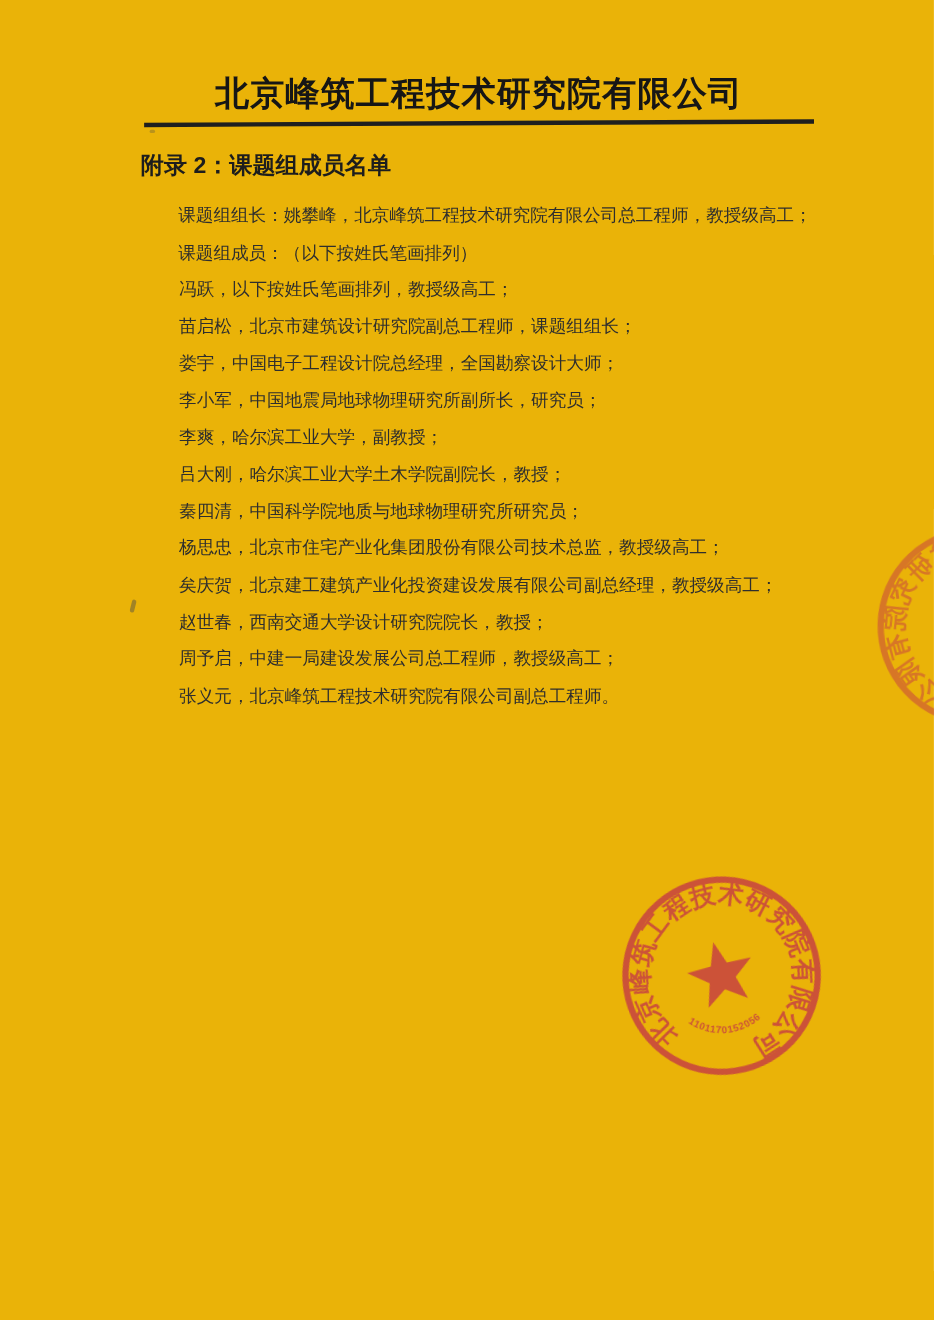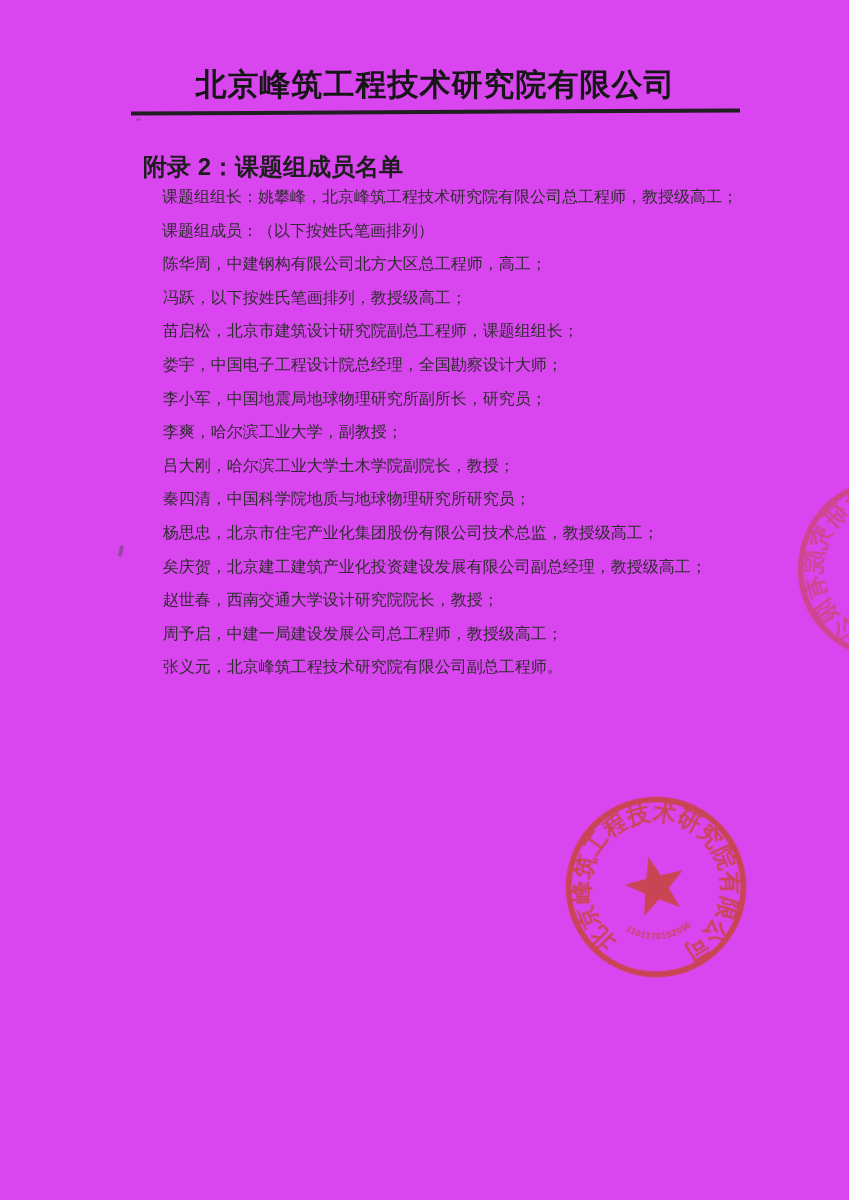--- a/index.html
+++ b/index.html
@@ -1,20 +1,20 @@
 <!DOCTYPE html>
 <html><head>
 <meta charset="utf-8">
 <style>
   html, body { margin: 0; padding: 0; background: #ffffff; }
   .page {
     position: relative;
     width: 849px;
     height: 1200px;
-    background: #d946ef;
+    background: #eab308;
     overflow: hidden;
     font-family: "Liberation Serif", serif;
     color: #2d2d2d;
   }
   
   .company-title {
     position: absolute;
     top: 64px;
     left: 0;
     right: 0;
@@ -34,24 +34,24 @@
     width: 609px;
     height: 3.5px;
     background: #1f1f1f;
     transform: rotate(-0.3deg);
   }
   
   .appendix-heading {
     position: absolute;
     top: 136px;
     left: 128px;
-    margin: 15px;
+    margin: 0;
     font-family: "Liberation Sans", sans-serif;
     font-weight: 700;
-    font-size: 24px;
+    font-size: 21px;
     color: #1d1d1d;
     white-space: nowrap;
   }
   
   .body-text {
     position: absolute;
     top: 180px;
     left: 130px;
     width: 612px;
     font-size: 16px;
@@ -113,21 +113,20 @@
     <div class="company-title">北京峰筑工程技术研究院有限公司</div>
     <div class="header-rule"></div>
   </div>
 
   <h2 class="appendix-heading">附录 2：课题组成员名单</h2>
 
   <div class="body-text">
     <p class="para">课题组组长：姚攀峰，北京峰筑工程技术研究院有限公司总工程师，教授级高工；</p>
     <p class="para">课题组成员：（以下按姓氏笔画排列）</p>
     <div class="member-list">
-      <div class="member">陈华周，中建钢构有限公司北方大区总工程师，高工；</div>
       <div class="member">冯跃，以下按姓氏笔画排列，教授级高工；</div>
       <div class="member">苗启松，北京市建筑设计研究院副总工程师，课题组组长；</div>
       <div class="member">娄宇，中国电子工程设计院总经理，全国勘察设计大师；</div>
       <div class="member">李小军，中国地震局地球物理研究所副所长，研究员；</div>
       <div class="member">李爽，哈尔滨工业大学，副教授；</div>
       <div class="member">吕大刚，哈尔滨工业大学土木学院副院长，教授；</div>
       <div class="member">秦四清，中国科学院地质与地球物理研究所研究员；</div>
       <div class="member">杨思忠，北京市住宅产业化集团股份有限公司技术总监，教授级高工；</div>
       <div class="member">矣庆贺，北京建工建筑产业化投资建设发展有限公司副总经理，教授级高工；</div>
       <div class="member">赵世春，西南交通大学设计研究院院长，教授；</div>

